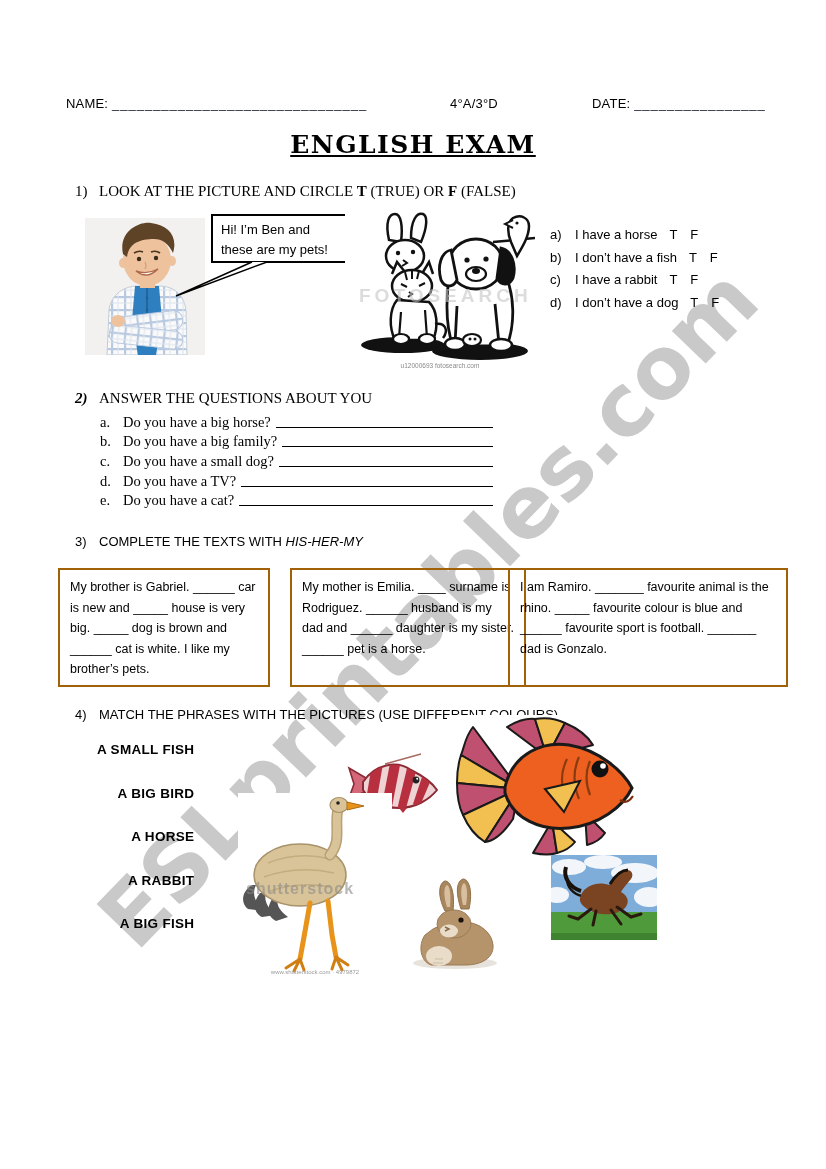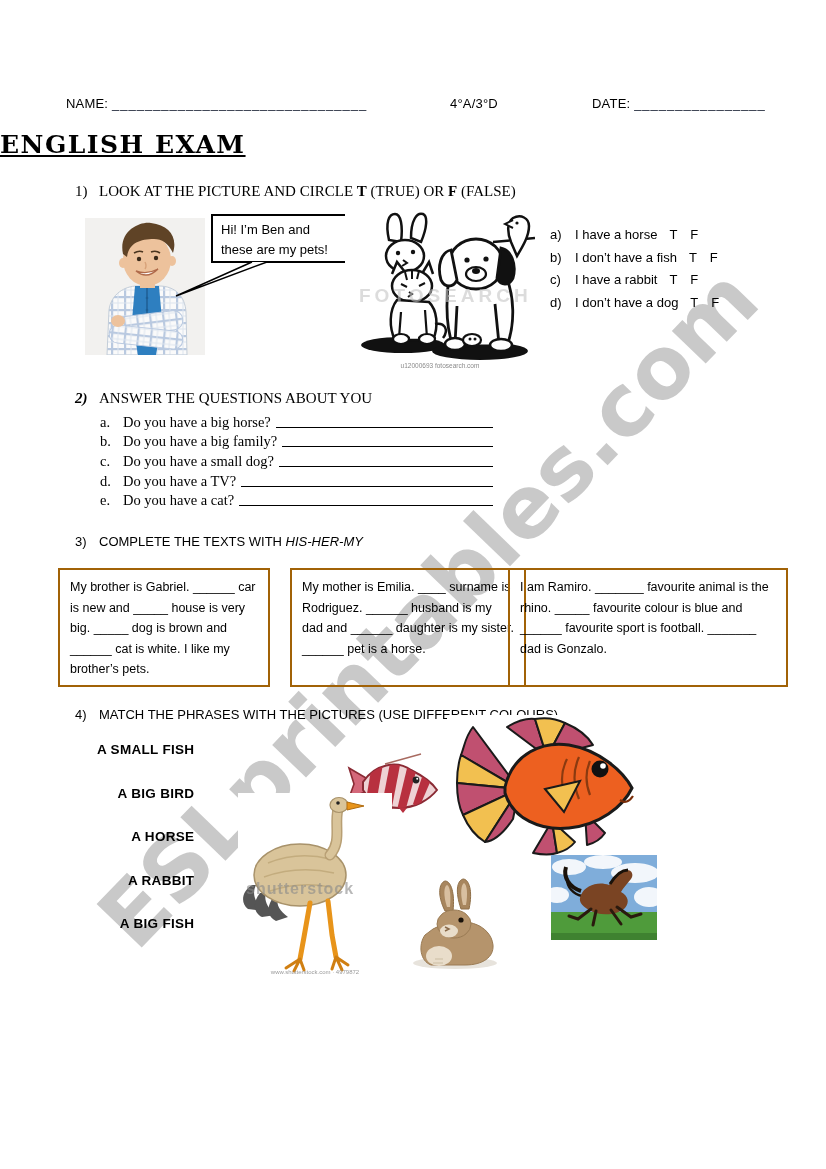--- a/index.html
+++ b/index.html
@@ -15,21 +15,21 @@
     font-family:"DejaVu Sans", sans-serif; font-weight:bold; font-size:86px;
     color:rgba(120,120,120,0.40); white-space:nowrap; pointer-events:none;
   }
   .layer { position:absolute; z-index:1; }
   .img-layer { position:absolute; z-index:2; background:#fff; }
   
   .hdr { position:absolute; top:96px; font-size:13px; letter-spacing:.2px; }
   .hdr .uline { letter-spacing:1px; color:#0f172a; }
   
   .title {
-    position:absolute; top:130px; left:0; width:826px; text-align:left;
+    position:absolute; top:130px; left:0; width:826px; text-align:center;
     font-family:"DejaVu Serif", serif; font-weight:bold; font-size:25px;
     letter-spacing:1.5px; text-decoration:underline;
   }
   
   .s-head { position:absolute; left:75px; display:flex; }
   .s1h { top:183px; font-family:"Liberation Serif", serif; font-size:15px; }
   .s2h { top:390px; font-family:"Liberation Serif", serif; font-size:15px; }
   .s3h { top:534px; font-size:13px; }
   .s4h { top:707px; font-size:13px; }
   .s-num { width:24px; flex:0 0 auto; }

